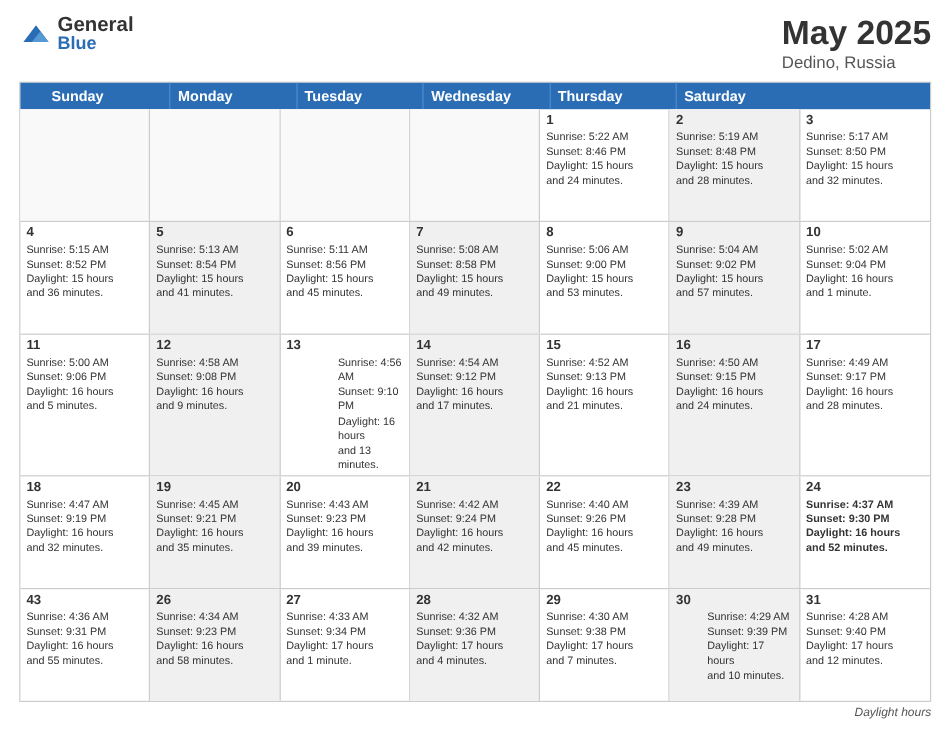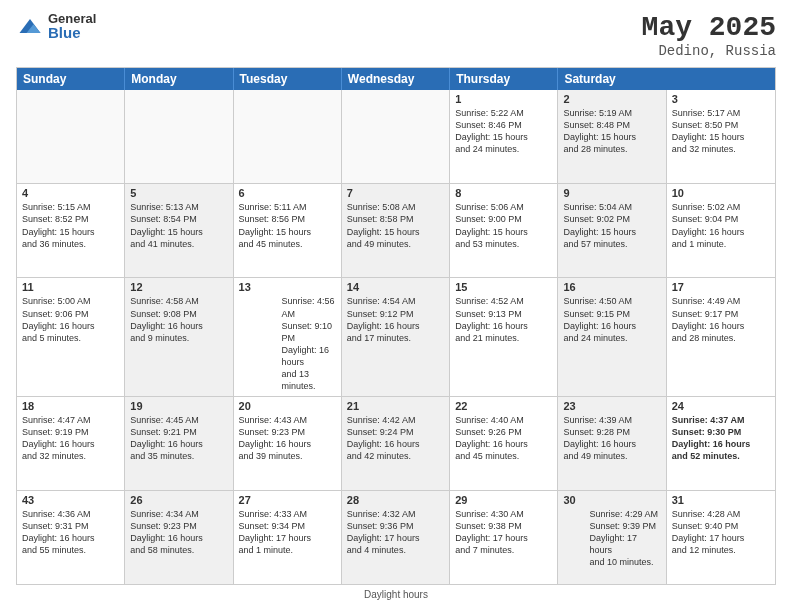--- a/index.html
+++ b/index.html
@@ -27,56 +27,55 @@
       display: flex;
       align-items: center;
       gap: 4px;
     }
     .logo-text {
       display: flex;
       flex-direction: column;
       line-height: 1;
     }
     .logo-general {
-      font-size: 13px;
+      font-size: 17px;
       font-weight: bold;
       color: #333;
     }
     .logo-blue {
       font-size: 15px;
       font-weight: bold;
       color: #2a6db5;
     }
     .logo-icon {
       width: 28px;
       height: 28px;
     }
     .title-block {
-      text-align: right;
-      font-family: Liberation Mono, monospace;
     }
     .title-month {
       font-size: 28px;
       font-weight: bold;
       color: #333;
     }
     .title-location {
       font-size: 14px;
       color: #555;
     }
     .calendar {
       flex: 1;
       display: flex;
       flex-direction: column;
       border: 1px solid #ccc;
     }
     .cal-header-row {
       display: grid;
       grid-template-columns: repeat(7, 1fr);
       background: #2a6db5;
+      padding-left: 20px;
     }
     .cal-header-cell {
       color: #fff;
       font-size: 12px;
       font-weight: bold;
       padding: 4px 6px;
       text-align: left;
       border-right: 1px solid #4a8dd5;
     }
     .cal-header-cell:last-child { border-right: none; }
@@ -111,21 +110,22 @@
     }
     .cell-info {
       font-size: 9px;
       line-height: 1.35;
       color: #333;
     }
     .footer-note {
       font-size: 10px;
       color: #555;
       margin-top: 4px;
-      text-align: center;
+      text-align: right;
+      font-style: italic;
     }
   </style>
 </head>
 <body>
 
 <div class="page">
   <div class="header">
     <div class="logo">
       <svg class="logo-icon" viewBox="0 0 32 32" xmlns="http://www.w3.org/2000/svg">
         <polygon points="4,24 16,8 28,24" fill="#2a6db5"></polygon>

